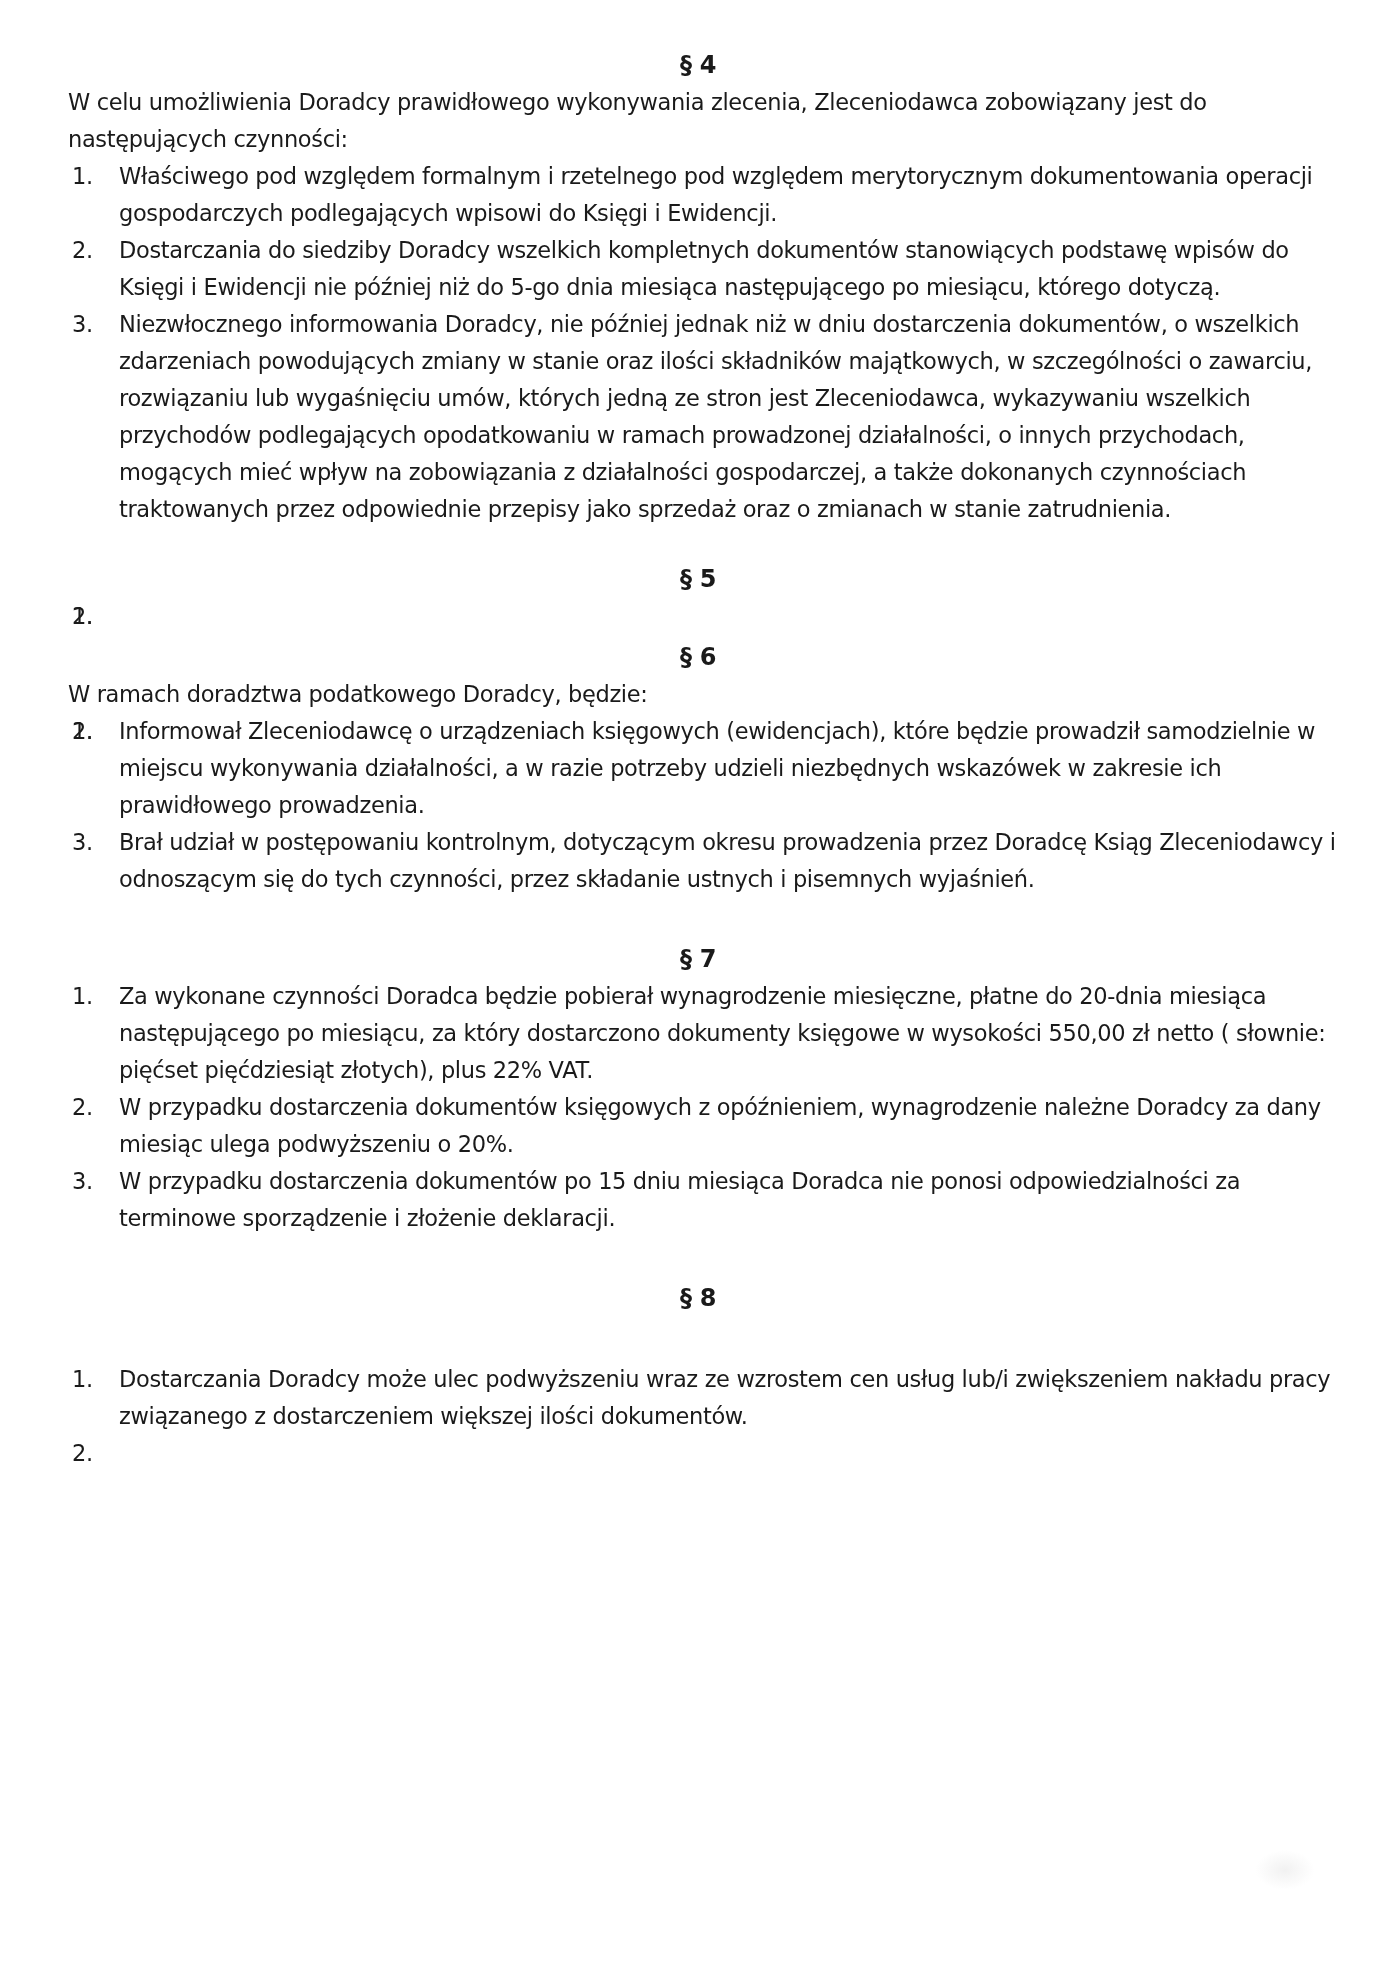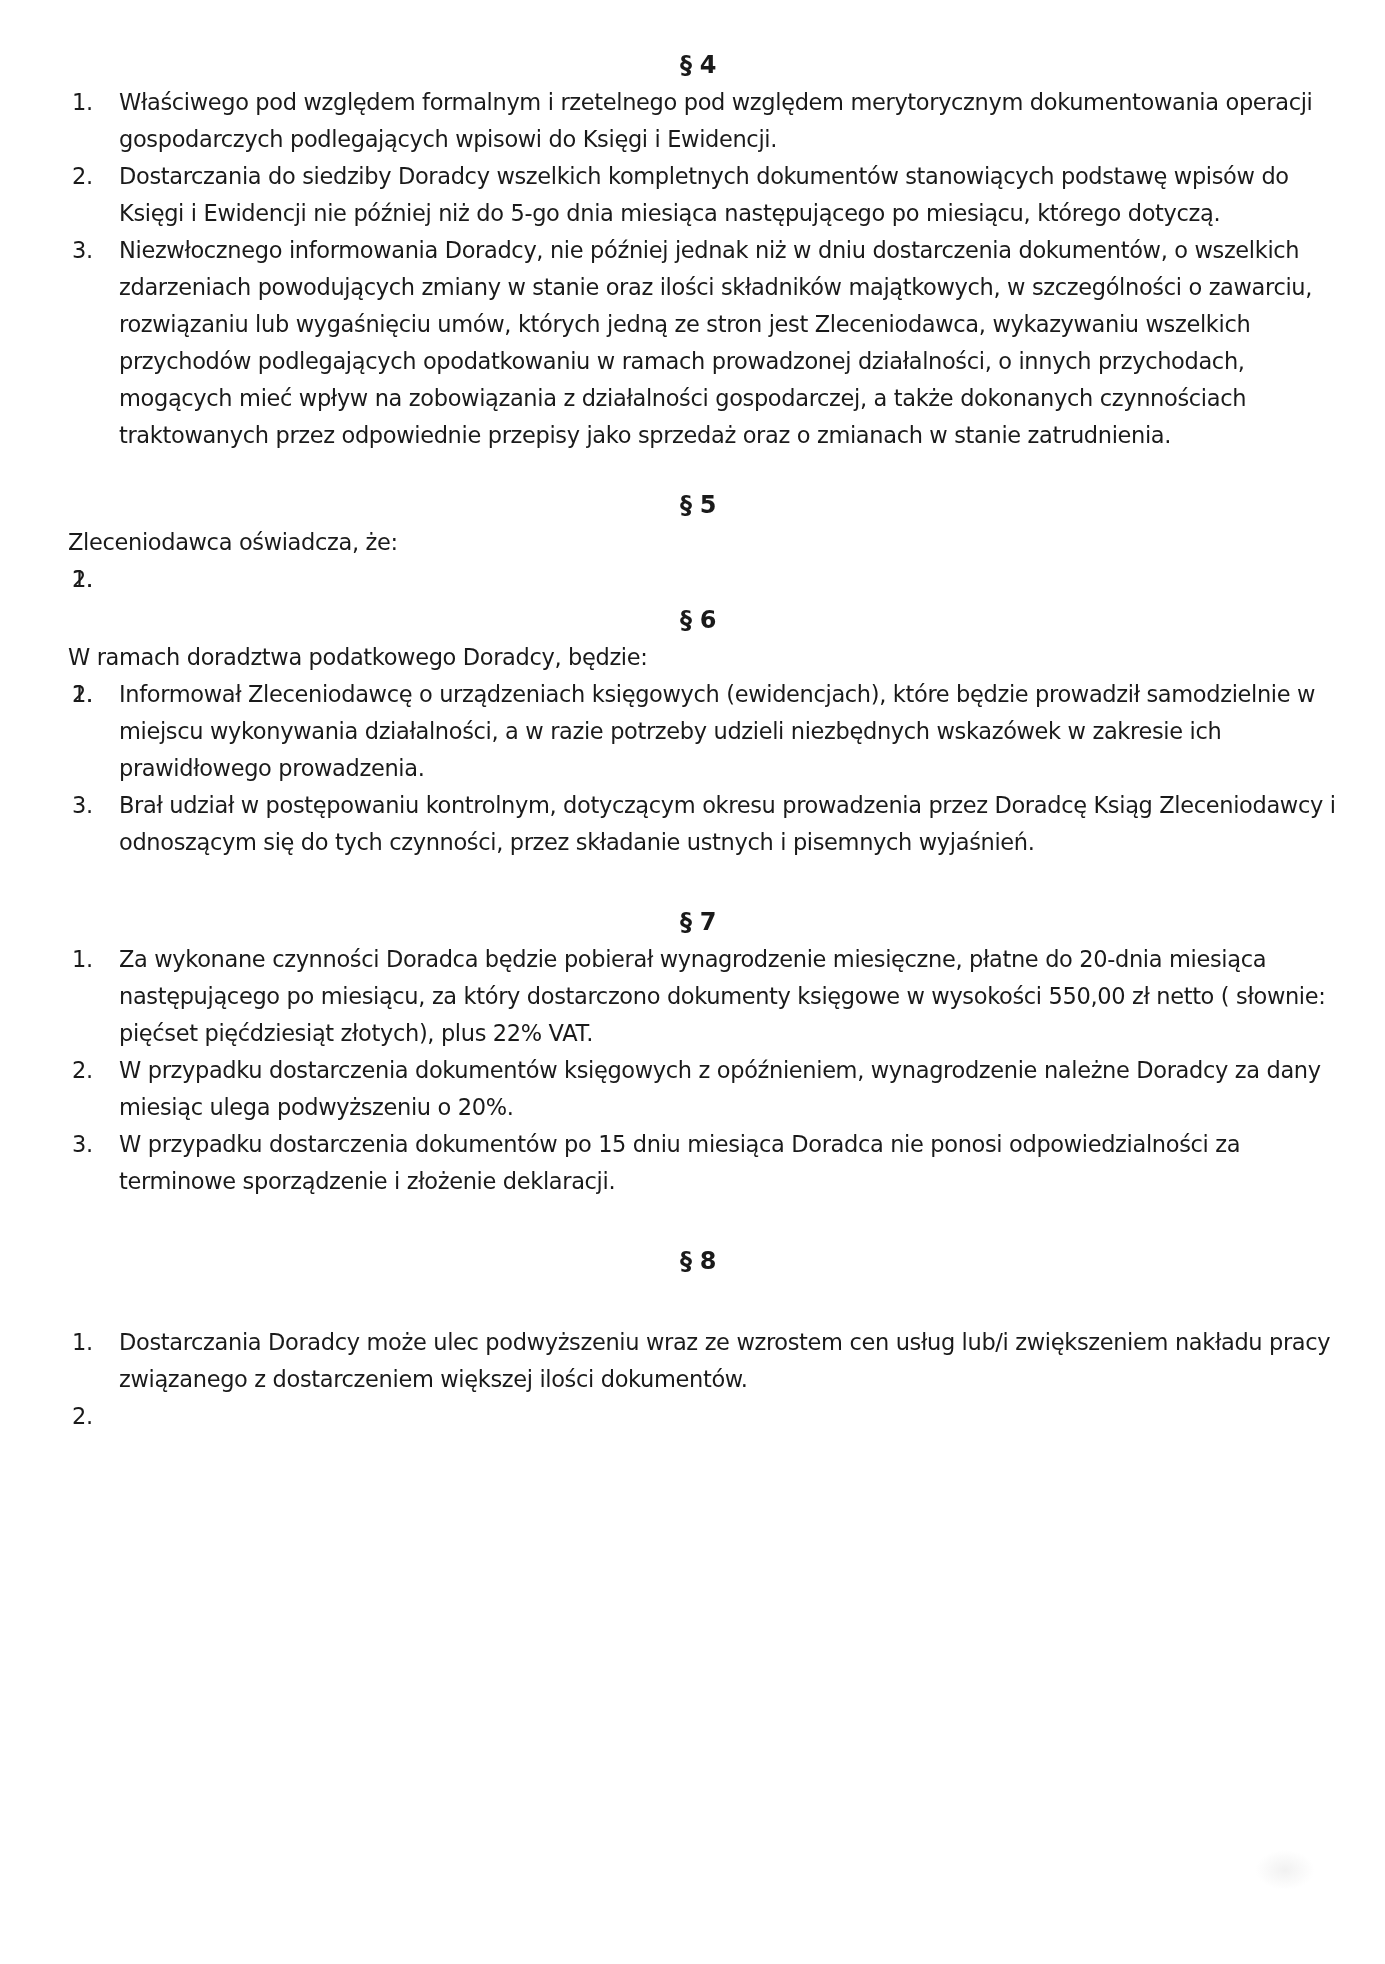--- a/index.html
+++ b/index.html
@@ -62,32 +62,32 @@
       background: radial-gradient(ellipse at center, rgba(200,200,200,0.25), rgba(255,255,255,0) 70%);
     }
   </style>
 </head>
 <body>
 
 <div class="page">
 
   <section>
     <div class="section-title">§ 4</div>
+    <p class="intro">W celu umożliwienia Doradcy prawidłowego wykonywania zlecenia, Zleceniodawca zobowiązany jest do następujących czynności:</p>
     <ol class="items">
       <li><span class="num">1.</span><span>Właściwego pod względem formalnym i rzetelnego pod względem merytorycznym dokumentowania operacji gospodarczych  podlegających wpisowi do Księgi i Ewidencji.</span></li>
       <li><span class="num">2.</span><span>Dostarczania do siedziby Doradcy wszelkich kompletnych dokumentów stanowiących podstawę wpisów do Księgi i Ewidencji nie później niż do 5-go dnia miesiąca następującego po miesiącu, którego dotyczą.</span></li>
       <li><span class="num">3.</span><span>Niezwłocznego informowania Doradcy, nie później jednak niż w dniu dostarczenia dokumentów, o wszelkich zdarzeniach powodujących zmiany w stanie oraz ilości składników majątkowych, w szczególności o zawarciu, rozwiązaniu lub wygaśnięciu umów, których jedną ze stron jest Zleceniodawca, wykazywaniu wszelkich przychodów podlegających opodatkowaniu w ramach prowadzonej działalności, o innych przychodach, mogących mieć wpływ na zobowiązania z działalności gospodarczej, a także dokonanych czynnościach traktowanych przez odpowiednie przepisy jako sprzedaż oraz o zmianach w stanie zatrudnienia.</span></li>
     </ol>
   </section>
 
   <div class="gap-s5"></div>
 
   <section>
     <div class="section-title">§ 5</div>
-    <p class="intro">Zleceniodawca oświadcza, że:</p>
     <ol class="items">
       <li><span class="num">1.</span></li>
       <li><span class="num">2.</span></li>
     </ol>
   </section>
 
   <div class="gap-s6"></div>
 
   <section>
     <div class="section-title">§ 6</div>

